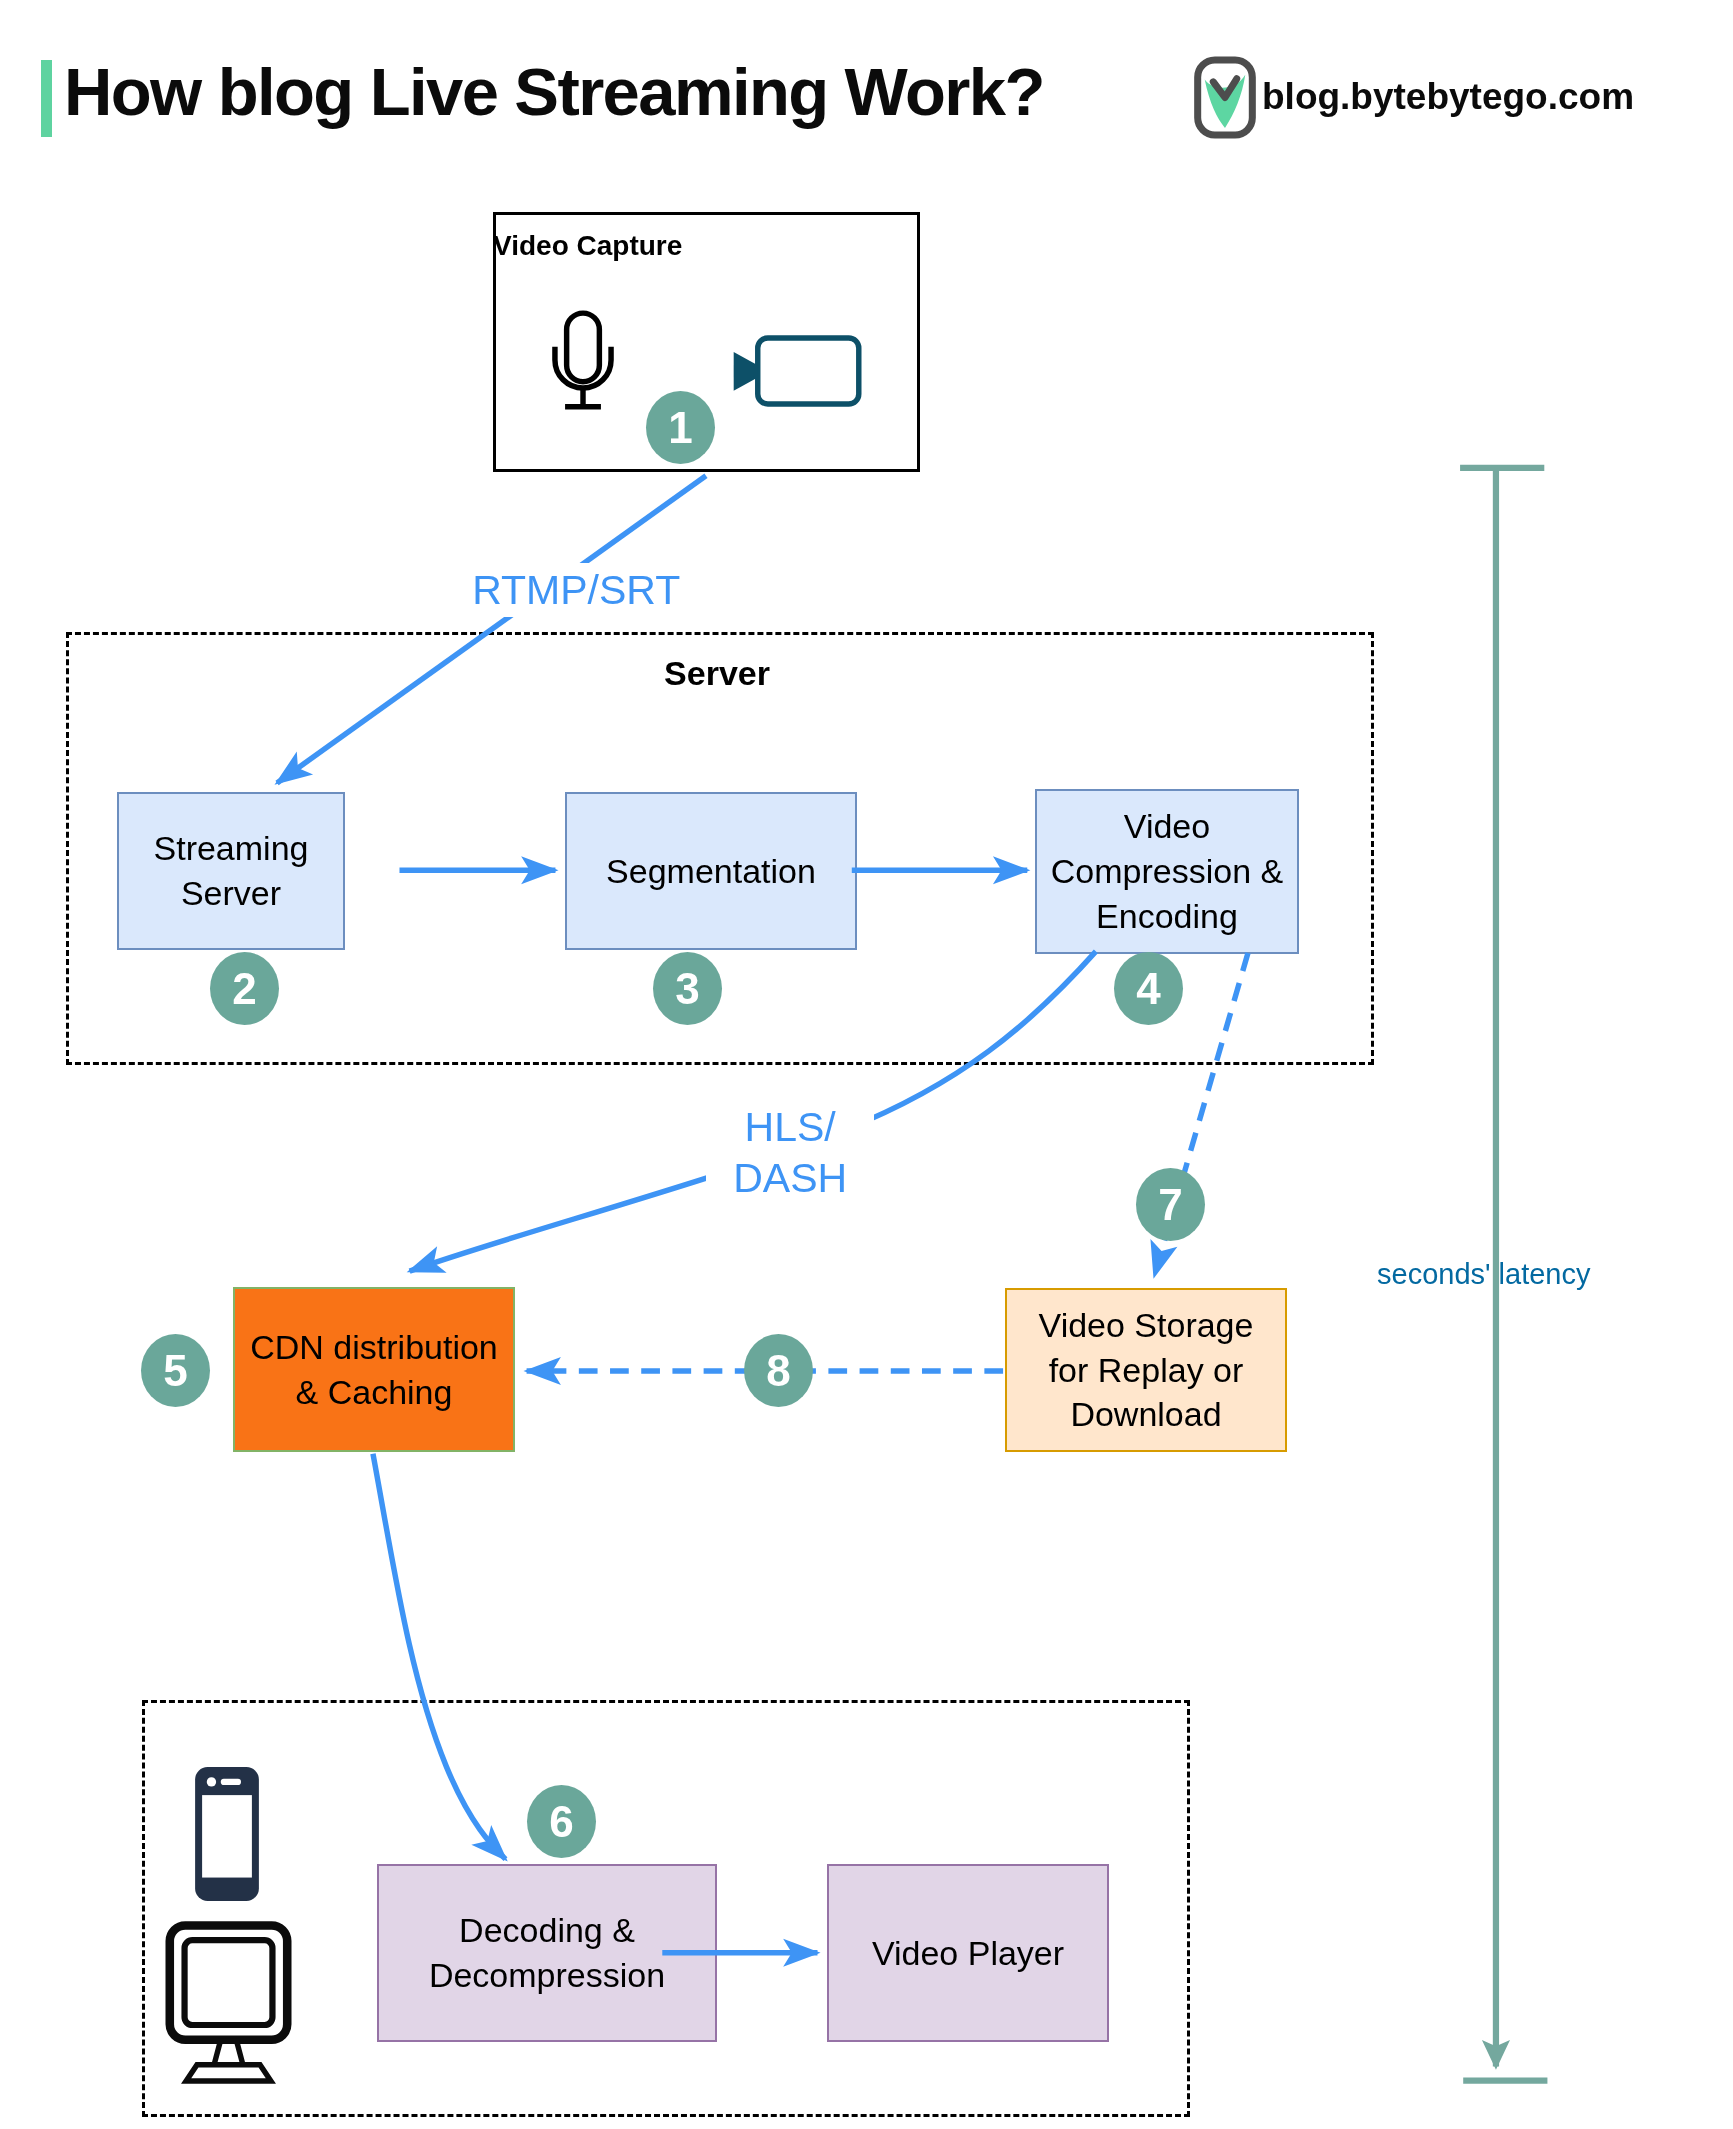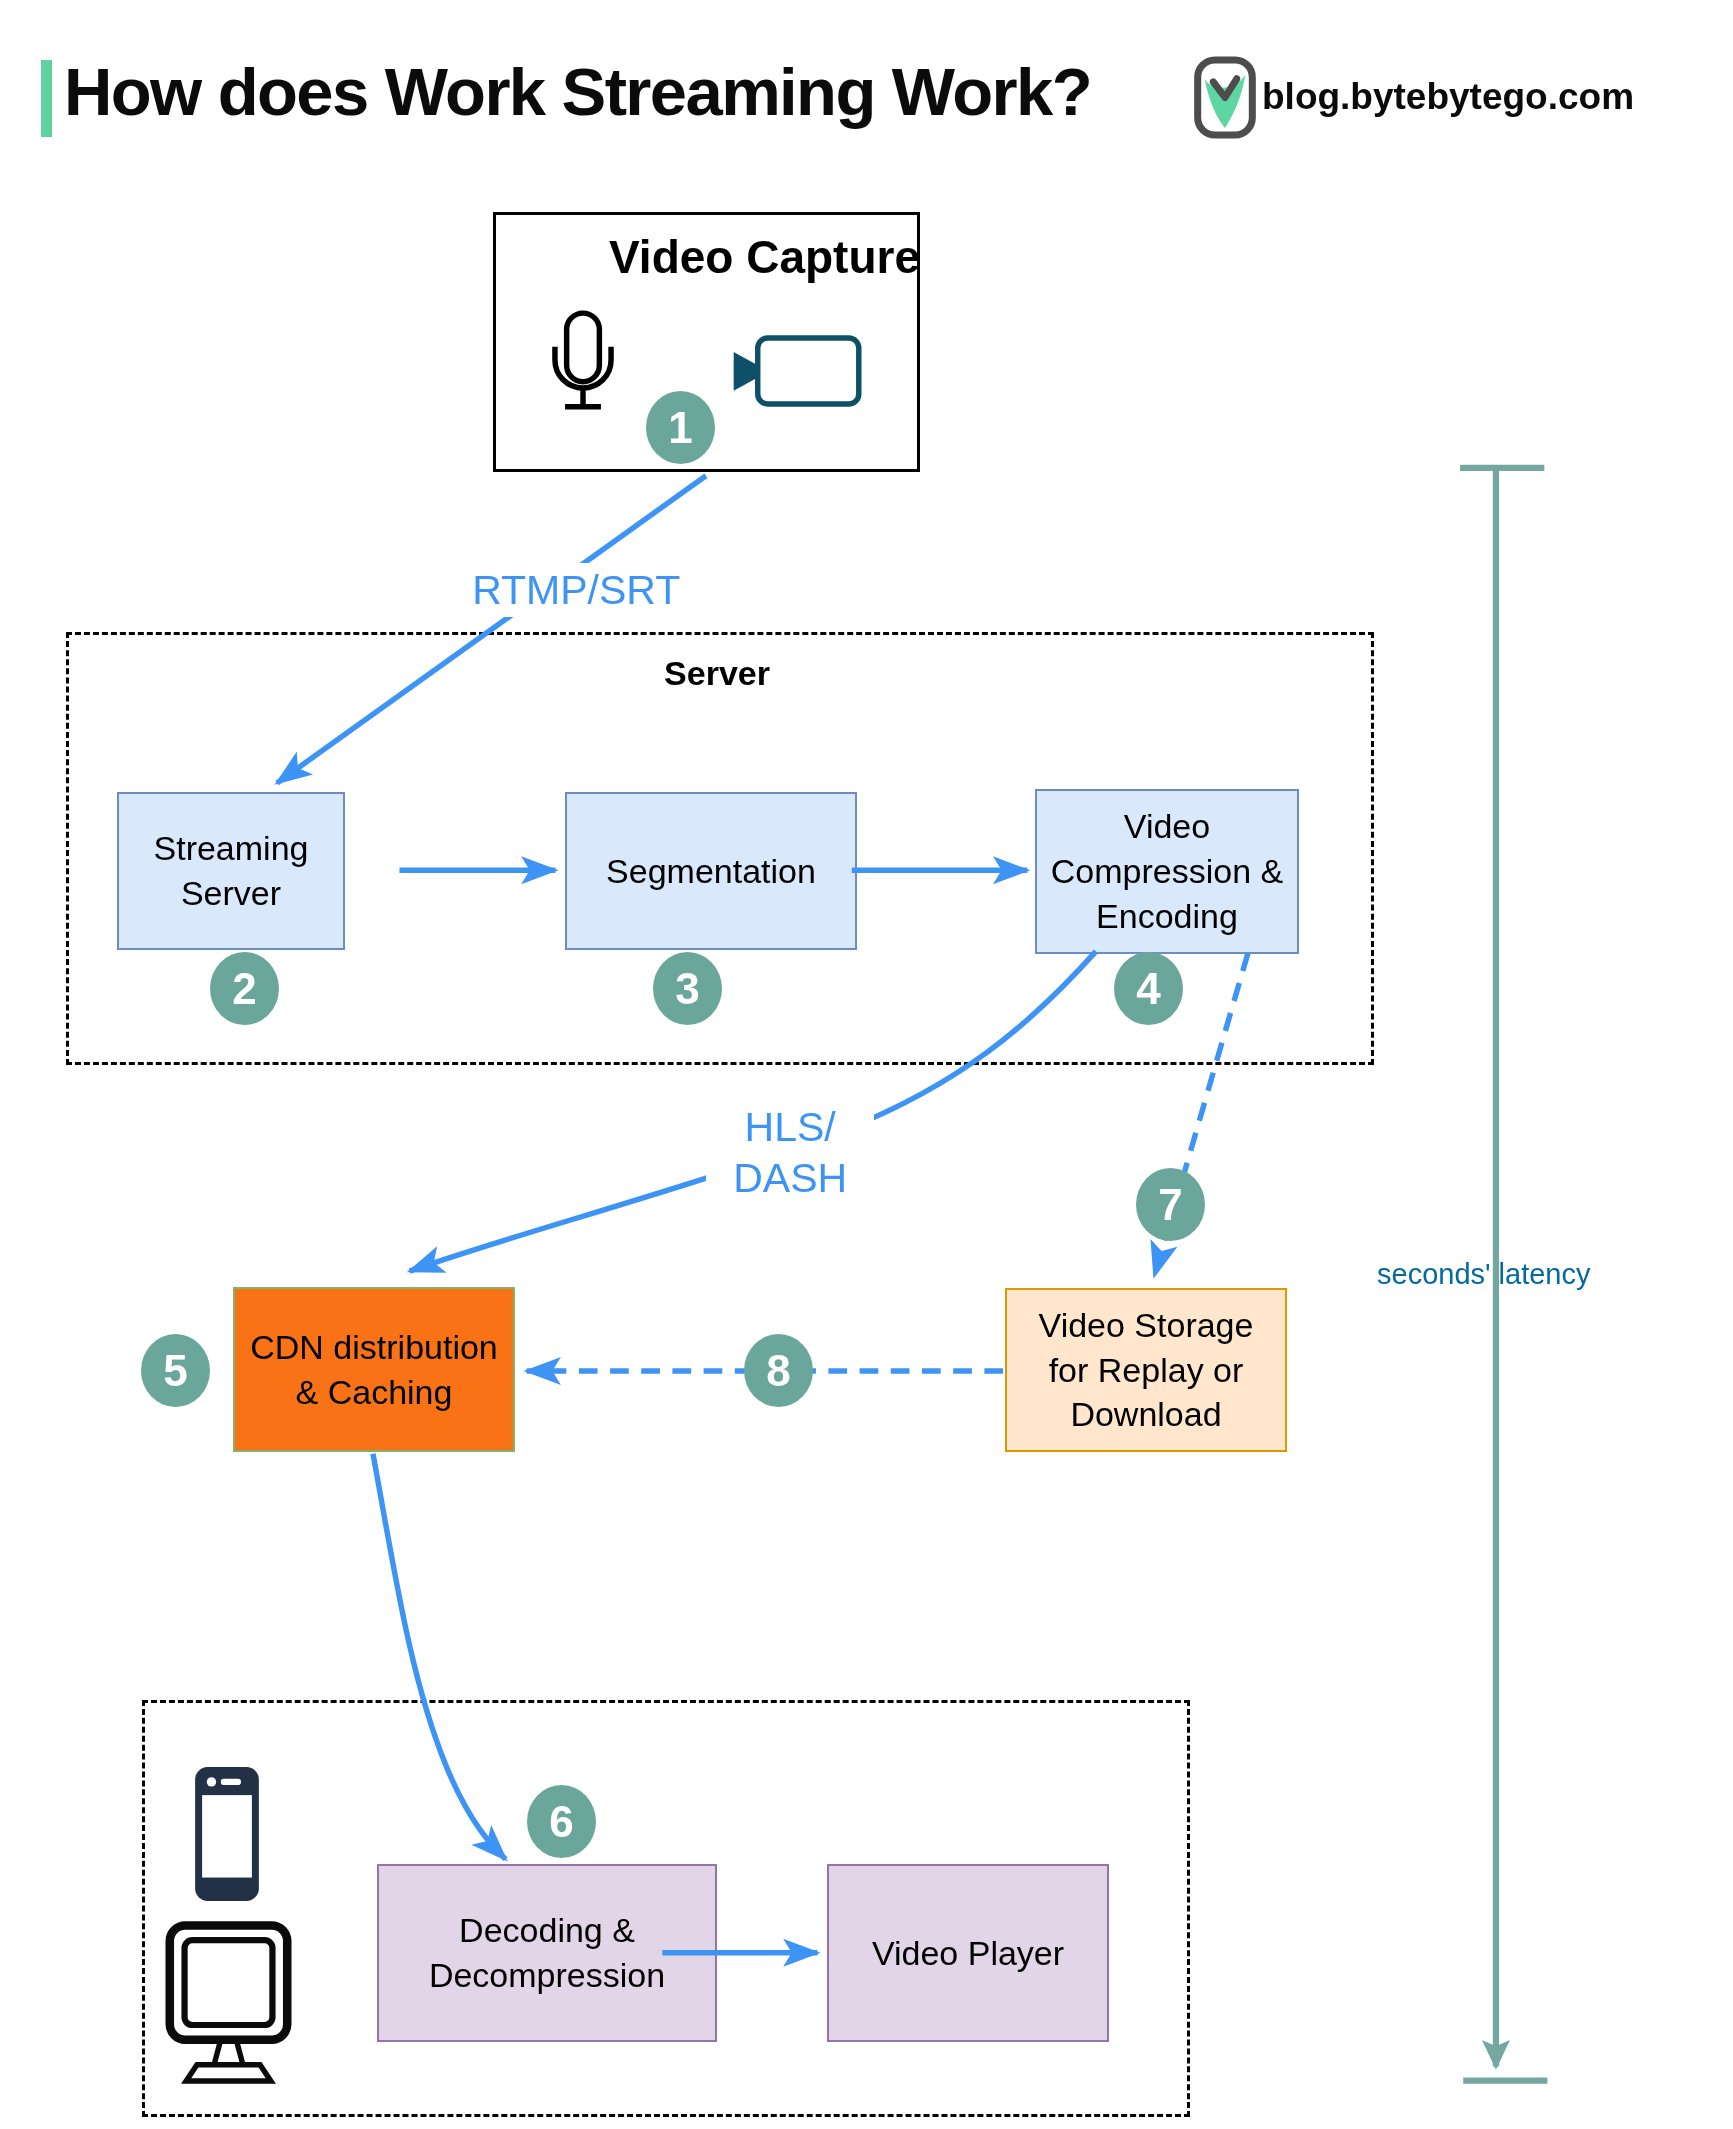--- a/index.html
+++ b/index.html
@@ -13,41 +13,41 @@
   .accent-bar{left:41px;top:60px;width:11px;height:77px;background:#5ed3a0;}
   .page-title{left:64px;top:53px;font-size:67px;font-weight:bold;letter-spacing:-1.6px;color:#0b0b0b;white-space:nowrap;}
   .site-label{left:1262px;top:76px;font-size:37px;font-weight:bold;color:#0b0b0b;white-space:nowrap;text-align:right;}
   
   .group-box{border:3.1px dashed #000;background:transparent;}
   .group-title{font-size:34px;font-weight:bold;text-align:center;width:100%;}
   
   .node{display:flex;align-items:center;justify-content:center;text-align:center;
         font-size:34px;line-height:1.32;white-space:pre-line;box-sizing:border-box;}
   .capture-box{left:493px;top:212px;width:427px;height:260px;background:#fff;border:3.1px solid #000;box-sizing:border-box;}
-  .capture-title{left:493px;top:230px;width:427px;font-size:46px;font-weight:bold;text-align:right;}
+  .capture-title{left:493px;top:230px;width:427px;font-size:28px;font-weight:bold;text-align:left;}
   .n-blue{background:#dae8fc;border:2.3px solid #6c8ebf;}
   .n-green{background:#f97316;border:2.3px solid #82b366;}
   .n-orange{background:#ffe6cc;border:2.3px solid #d79b00;}
   .n-purple{background:#e1d5e7;border:2.3px solid #9673a6;}
   
   .step{width:69px;height:73px;border-radius:50%;background:#6aa79a;color:#fff;
         display:flex;align-items:center;justify-content:center;
         font-size:44px;font-weight:bold;}
   
   .proto{color:#3e94f5;font-size:41px;text-align:center;background:#fff;white-space:pre-line;line-height:1.25;padding:1.6px 6.2px;}
   .latency-label{color:#0369a1;font-size:29px;white-space:nowrap;margin-top:23px;}
   .svg-layer{left:0;top:0;width:1734px;height:2129px;pointer-events:none;}
 </style>
 </head>
 <body>
 
 <div id="canvas">
 
   <div class="abs accent-bar"></div>
-  <div class="abs page-title">How does Work Streaming Work?</div>
+  <div class="abs page-title">How blog Live Streaming Work?</div>
   <div class="abs" style="left:1193px;top:56px;width:64px;height:83px;">
     <svg width="64" height="83" viewBox="0 0 82 106">
       <rect x="6" y="5" width="70" height="96" rx="22" fill="#ffffff" stroke="#4d4d4d" stroke-width="9"></rect>
       <path d="M15,30 C21,60 31,80 41,92 C53,74 63,50 67,24 C55,44 27,46 15,30 Z" fill="#5dd6a2"></path>
       <path d="M26,33 L41,53 L56,29" fill="none" stroke="#4d4d4d" stroke-width="9" stroke-linecap="round" stroke-linejoin="round"></path>
     </svg>
   </div>
   <div class="abs site-label">blog.bytebytego.com</div>
 
   <div class="abs capture-box"></div>

